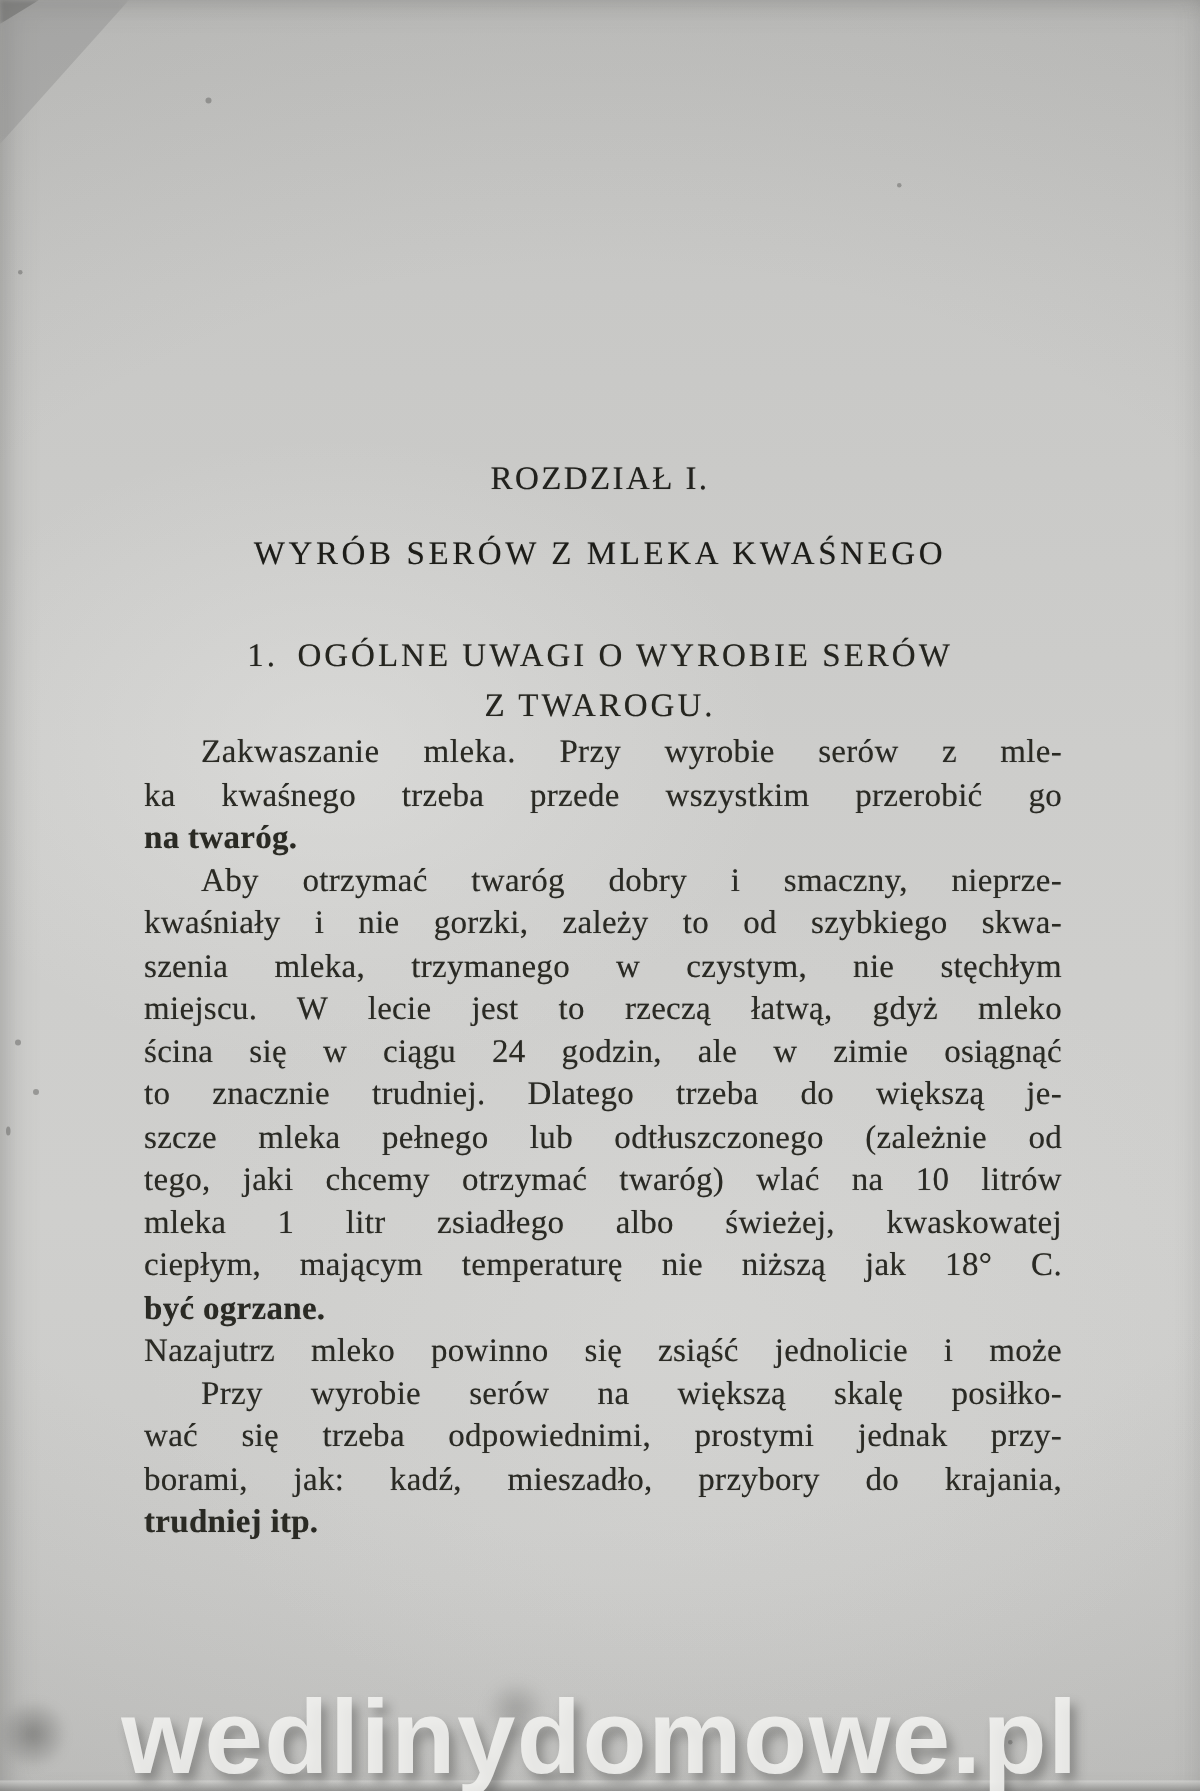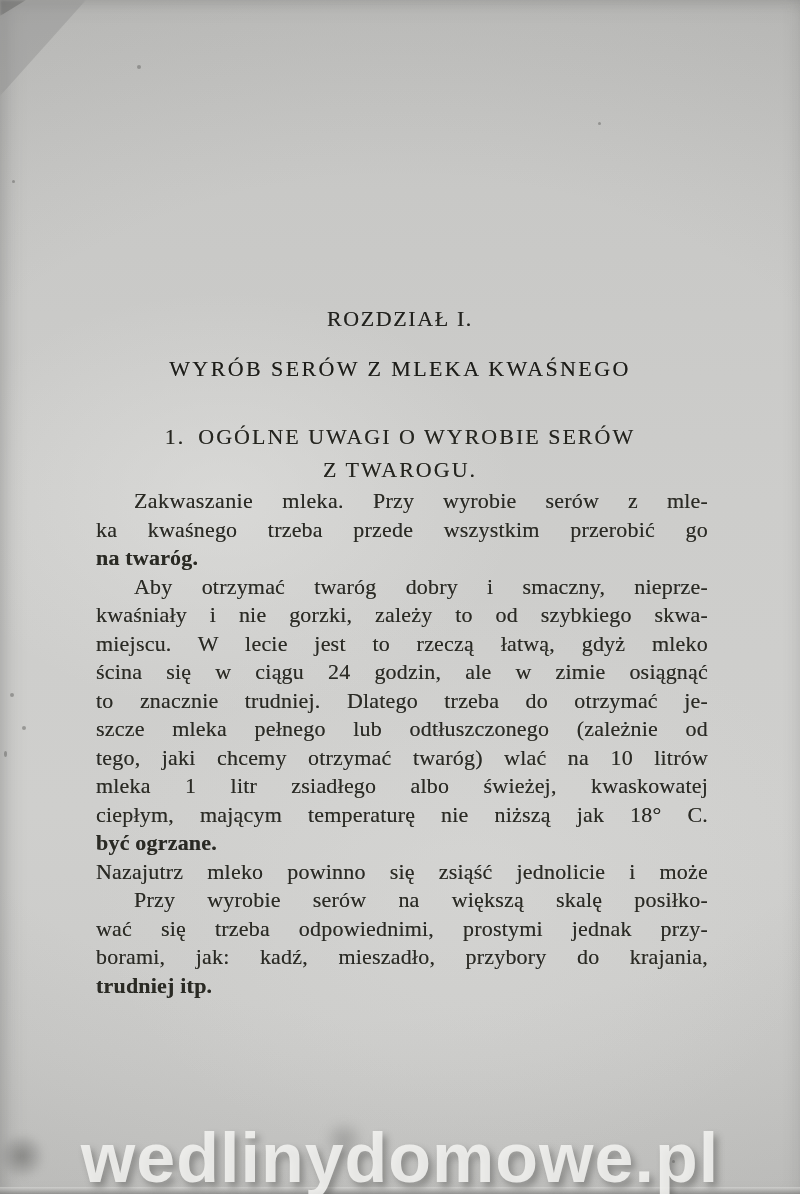--- a/index.html
+++ b/index.html
@@ -111,23 +111,24 @@
     <div>1. OGÓLNE UWAGI O WYROBIE SERÓW</div>
     <div>Z TWAROGU.</div>
   </div>
 
   <div class="body-text">
     <div class="line indent"><span class="lead">Zakwaszanie mleka.</span><span> Przy wyrobie serów z mle-</span></div>
     <div class="line">ka kwaśnego trzeba przede wszystkim przerobić go</div>
     <div class="line plast">na twaróg.</div>
     <div class="line indent">Aby otrzymać twaróg dobry i smaczny, nieprze-</div>
     <div class="line">kwaśniały i nie gorzki, zależy to od szybkiego skwa-</div>
+    <div class="line">szenia mleka, trzymanego w czystym, nie stęchłym</div>
     <div class="line">miejscu. W lecie jest to rzeczą łatwą, gdyż mleko</div>
     <div class="line">ścina się w ciągu 24 godzin, ale w zimie osiągnąć</div>
-    <div class="line">to znacznie trudniej. Dlatego trzeba do otrzymać je-</div>
+    <div class="line">to znacznie trudniej. Dlatego trzeba do większą je-</div>
     <div class="line">szcze mleka pełnego lub odtłuszczonego (zależnie od</div>
     <div class="line">tego, jaki chcemy otrzymać twaróg) wlać na 10 litrów</div>
     <div class="line">mleka 1 litr zsiadłego albo świeżej, kwaskowatej</div>
     <div class="line">ciepłym, mającym temperaturę nie niższą jak 18° C.</div>
     <div class="line plast">być ogrzane.</div>
     <div class="line">Nazajutrz mleko powinno się zsiąść jednolicie i może</div>
     <div class="line indent">Przy wyrobie serów na większą skalę posiłko-</div>
     <div class="line">wać się trzeba odpowiednimi, prostymi jednak przy-</div>
     <div class="line">borami, jak: kadź, mieszadło, przybory do krajania,</div>
     <div class="line plast">trudniej itp.</div>

